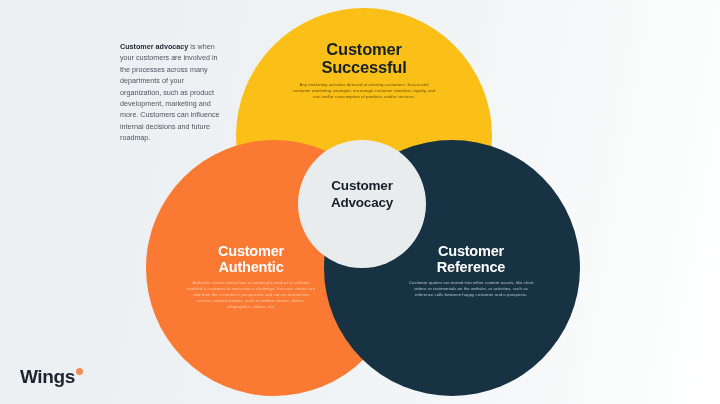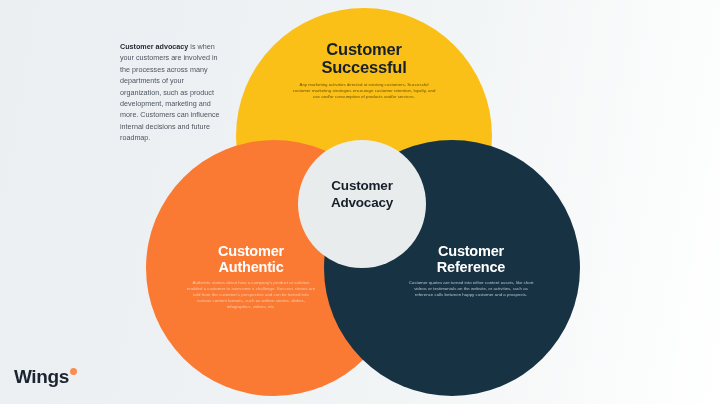--- a/index.html
+++ b/index.html
@@ -152,21 +152,21 @@
     color: #4c5560;
   }
   #intro-block .lead {
     font-weight: bold;
     color: #1c2630;
   }
 
   
   #logo {
     position: absolute;
-    left: 14px;
+    left: 20px;
     bottom: 18px;
     z-index: 9;
     display: flex;
     align-items: flex-start;
   }
   #logo-text {
     font-size: 19px;
     font-weight: bold;
     color: #1b2430;
     letter-spacing: -0.4px;

